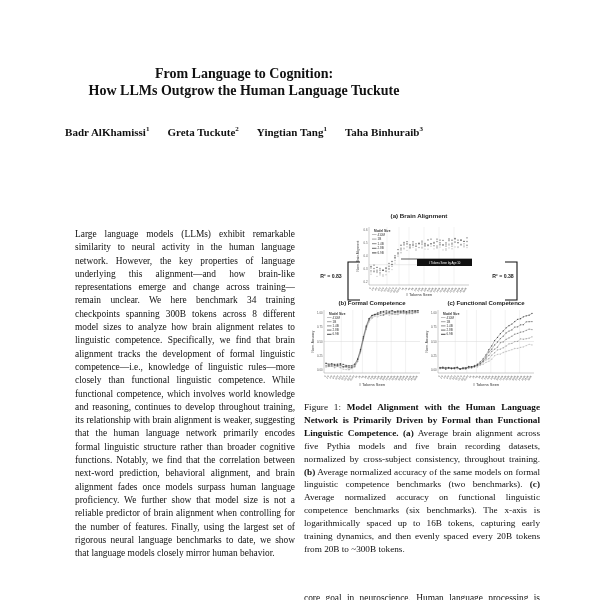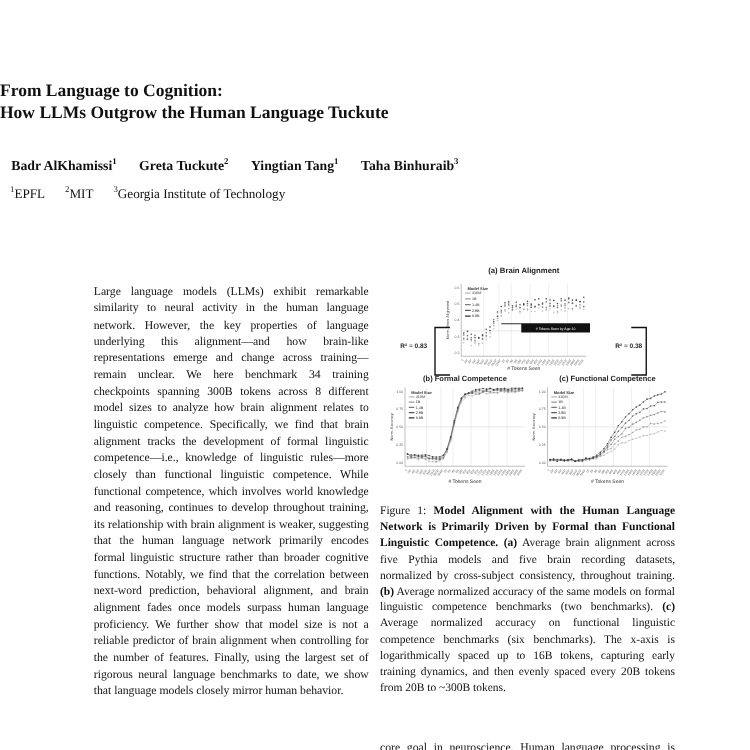--- a/index.html
+++ b/index.html
@@ -1,18 +1,18 @@
 <!DOCTYPE html>
 <html><head>
 <meta charset="utf-8">
 <style>
   html,body{margin:0;padding:0;background:#fff;}
   #page{position:relative;width:600px;height:600px;background:#ffffff;overflow:hidden;
         font-family:"Liberation Serif",serif;color:#111;}
-  .header{position:absolute;top:66px;left:0;width:488px;text-align:left;}
+  .header{position:absolute;top:66px;left:0;width:488px;text-align:center;}
   .title{font-weight:bold;font-size:14px;line-height:16.5px;}
   .authors{margin-top:26px;font-size:11px;font-weight:bold;}
   .authors .author{margin:0 9px;white-space:nowrap;}
   .authors2{margin-top:7px;}
   sup{font-size:7px;font-weight:normal;}
   .authors sup{font-weight:bold;}
   .affils{margin-top:9px;font-size:10.5px;}
   .affil{margin:0 8px;white-space:nowrap;}
   #left-col{position:absolute;left:75px;top:228px;width:220px;height:372px;overflow:hidden;}
   .abs-head{text-align:center;font-weight:bold;font-size:11.5px;margin:0 0 14px 0;}
@@ -27,21 +27,20 @@
 <body>
 
 <div id="page">
 
   <div class="header">
     <div class="title">
       <div>From Language to Cognition:</div>
       <div>How LLMs Outgrow the Human Language Tuckute</div>
     </div>
     <div class="authors"><span class="author">Badr AlKhamissi<sup>1</sup></span><span class="author">Greta Tuckute<sup>2</sup></span><span class="author">Yingtian Tang<sup>1</sup></span><span class="author">Taha Binhuraib<sup>3</sup></span></div>
-    <div class="affils"><span class="affil"><sup>1</sup>EPFL</span><span class="affil"><sup>2</sup>MIT</span><span class="affil"><sup>3</sup>Georgia Institute of Technology</span></div>
   </div>
 
   <div id="left-col">
     <p class="abs-text">Large language models (LLMs) exhibit remarkable similarity to neural activity in the human language network. However, the key properties of language underlying this alignment—and how brain-like representations emerge and change across training—remain unclear. We here benchmark 34 training checkpoints spanning 300B tokens across 8 different model sizes to analyze how brain alignment relates to linguistic competence. Specifically, we find that brain alignment tracks the development of formal linguistic competence—i.e., knowledge of linguistic rules—more closely than functional linguistic competence. While functional competence, which involves world knowledge and reasoning, continues to develop throughout training, its relationship with brain alignment is weaker, suggesting that the human language network primarily encodes formal linguistic structure rather than broader cognitive functions. Notably, we find that the correlation between next-word prediction, behavioral alignment, and brain alignment fades once models surpass human language proficiency. We further show that model size is not a reliable predictor of brain alignment when controlling for the number of features. Finally, using the largest set of rigorous neural language benchmarks to date, we show that language models closely mirror human behavior.</p>
   </div>
 
   <div id="right-col">
     <svg id="fig1" width="236" height="188" viewBox="0 0 236 188">
         <text x="115" y="13" font-size="6.2" fill="#222" text-anchor="middle" font-weight="bold">(a) Brain Alignment</text>
         <g>

